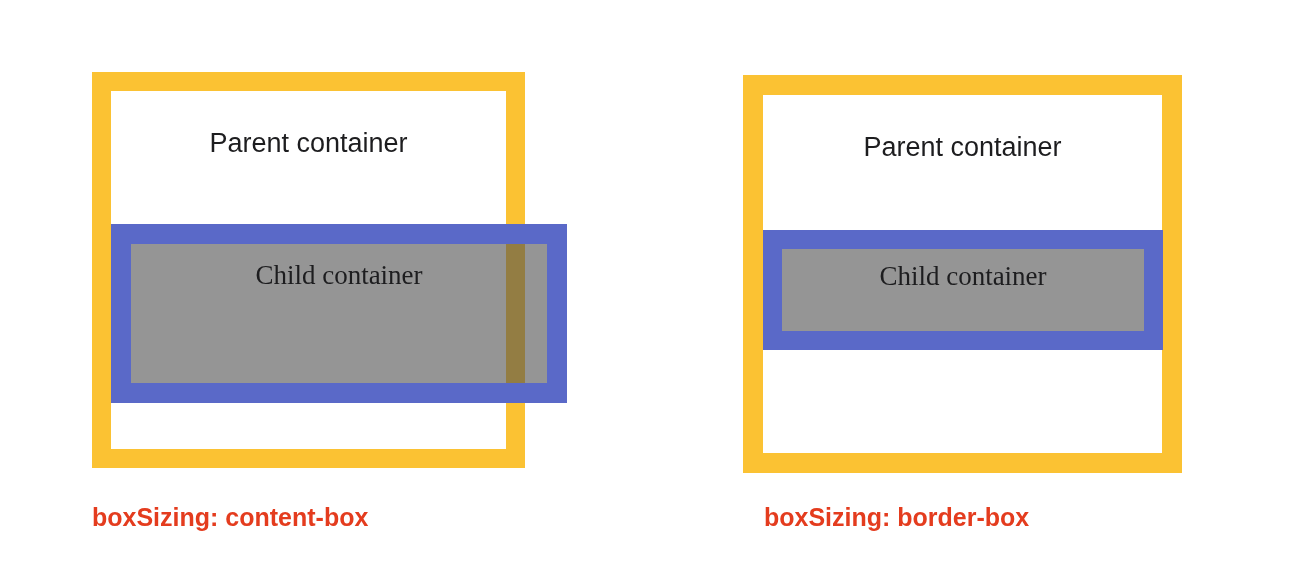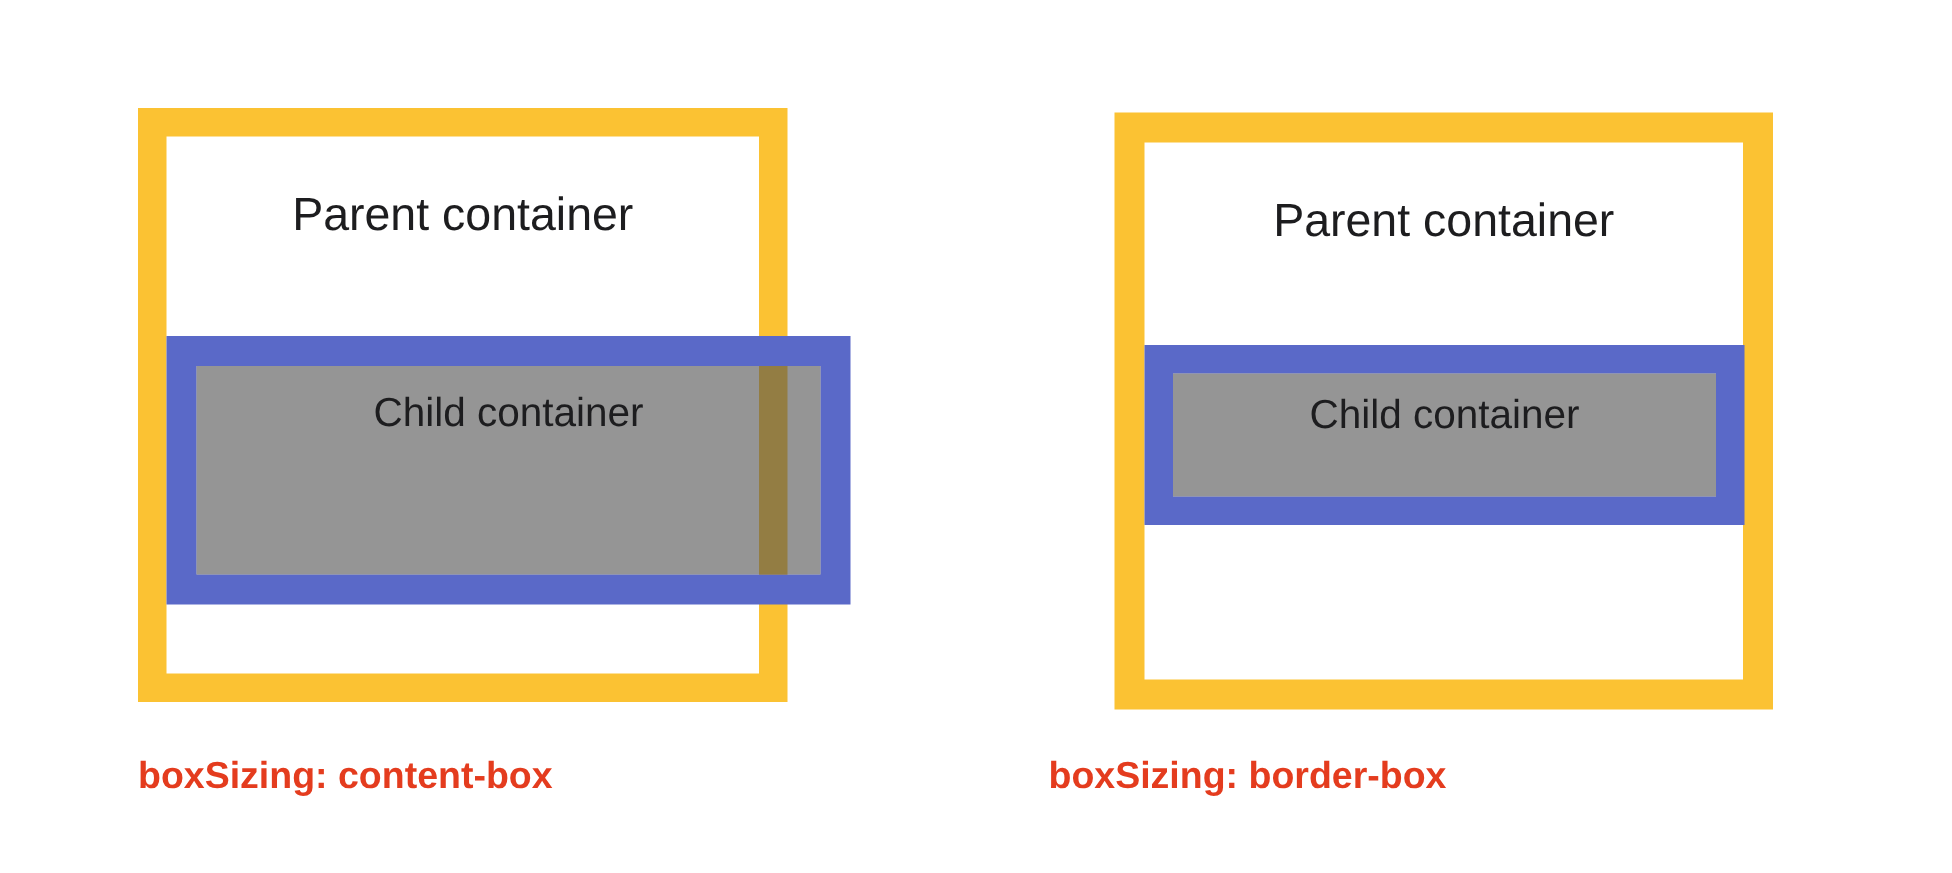--- a/index.html
+++ b/index.html
@@ -27,21 +27,21 @@
     box-sizing:border-box;
     border:19px solid var(--parent-border);
     background:#FFFFFF;
     z-index:1;
   }
   .parent-box.pb-left{ left:92px; top:72px; width:433px; height:396px; }
   .parent-box.pb-right{ left:743px; top:75px; width:439px; height:398px; border-width:20px; }
   .parent-label{
     padding-top:36px;
     text-align:center;
-    font-size:31px;
+    font-size:27px;
     line-height:32px;
     color:var(--label-text);
   }
   .child-box{
     position:absolute;
     box-sizing:border-box;
     border:20px solid var(--child-border);
     z-index:2;
   }
   .child-box.cb-left{ left:111px; top:224px; width:456px; height:179px; }
@@ -49,35 +49,36 @@
   .child-fill{
     width:100%;
     height:100%;
     background:var(--child-fill);
   }
   .child-label{
     text-align:center;
     font-size:27px;
     line-height:30px;
     color:var(--label-text);
+    font-family:Liberation Serif, serif;
   }
   .cb-left .child-label{ padding-top:16px; }
   .cb-right .child-label{ padding-top:12px; }
   .caption{
     position:absolute;
     top:500px;
     text-align:left;
     font-size:25px;
     line-height:34px;
     font-weight:bold;
     color:var(--caption-text);
     z-index:3;
   }
   .caption.cap-left{ left:92px; width:433px; }
-  .caption.cap-right{ left:699px; width:439px; }
+  .caption.cap-right{ left:764px; width:439px; }
 </style>
 </head>
 <body>
 
 <div class="canvas">
 
   <div class="parent-box pb-left">
     <div class="parent-label">Parent container</div>
   </div>
   <div class="child-box cb-left">

